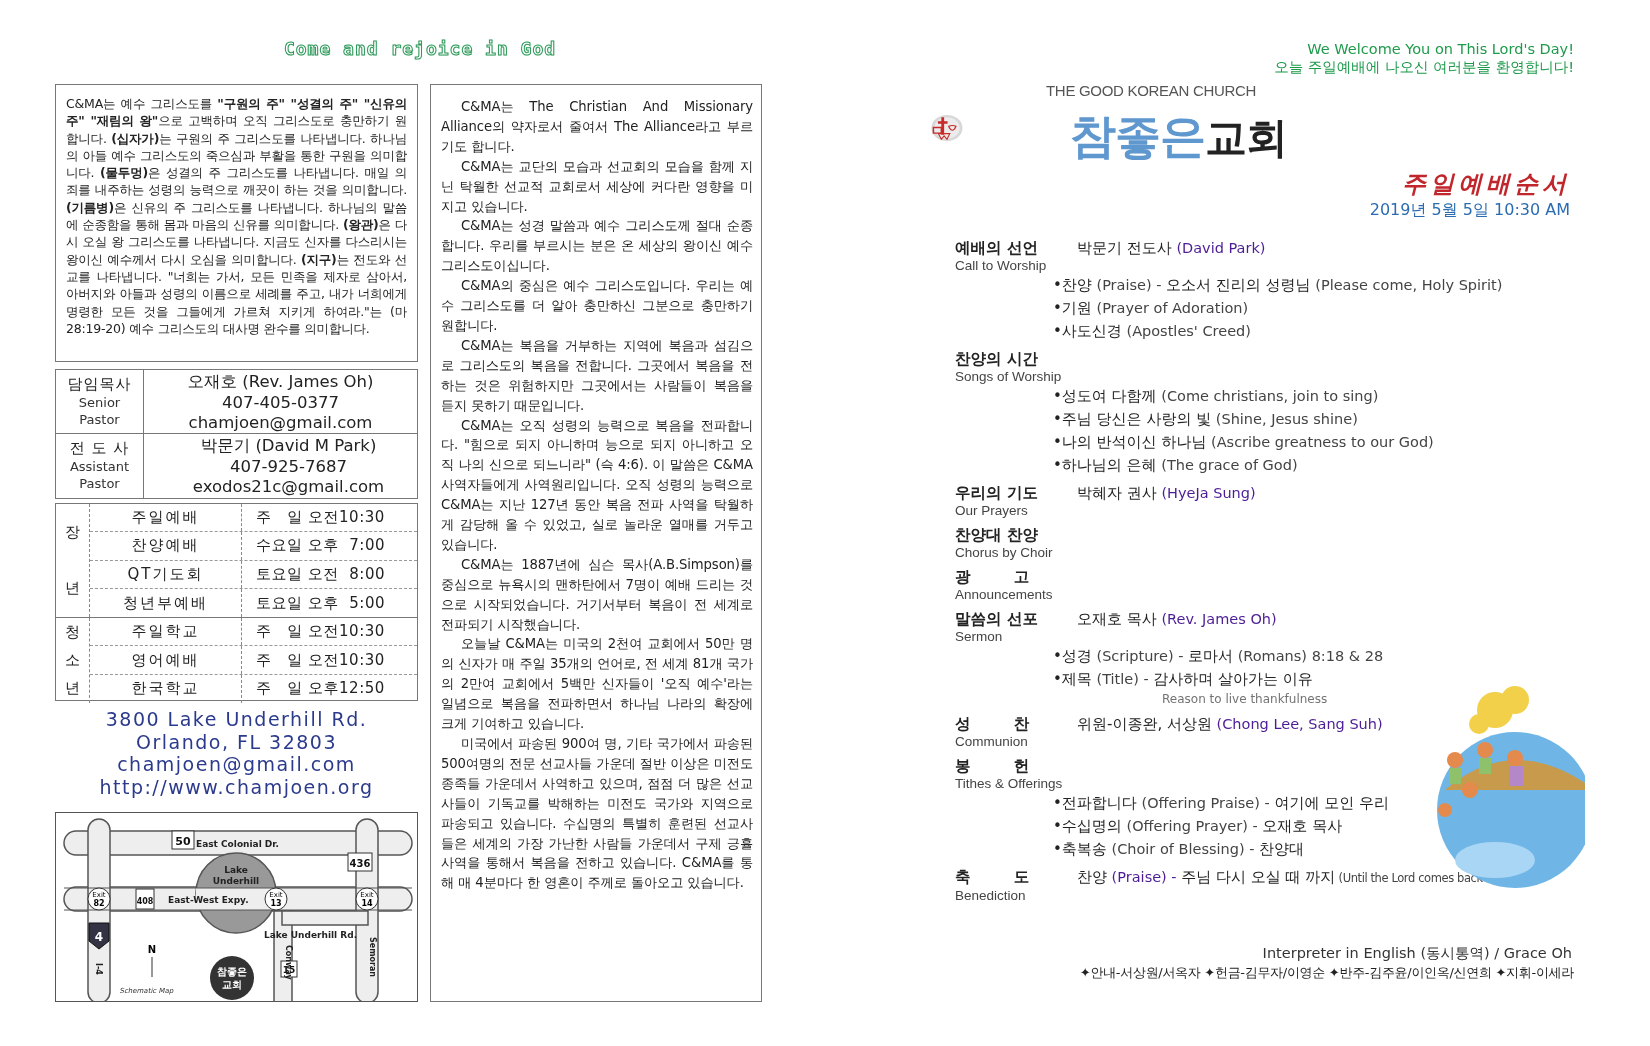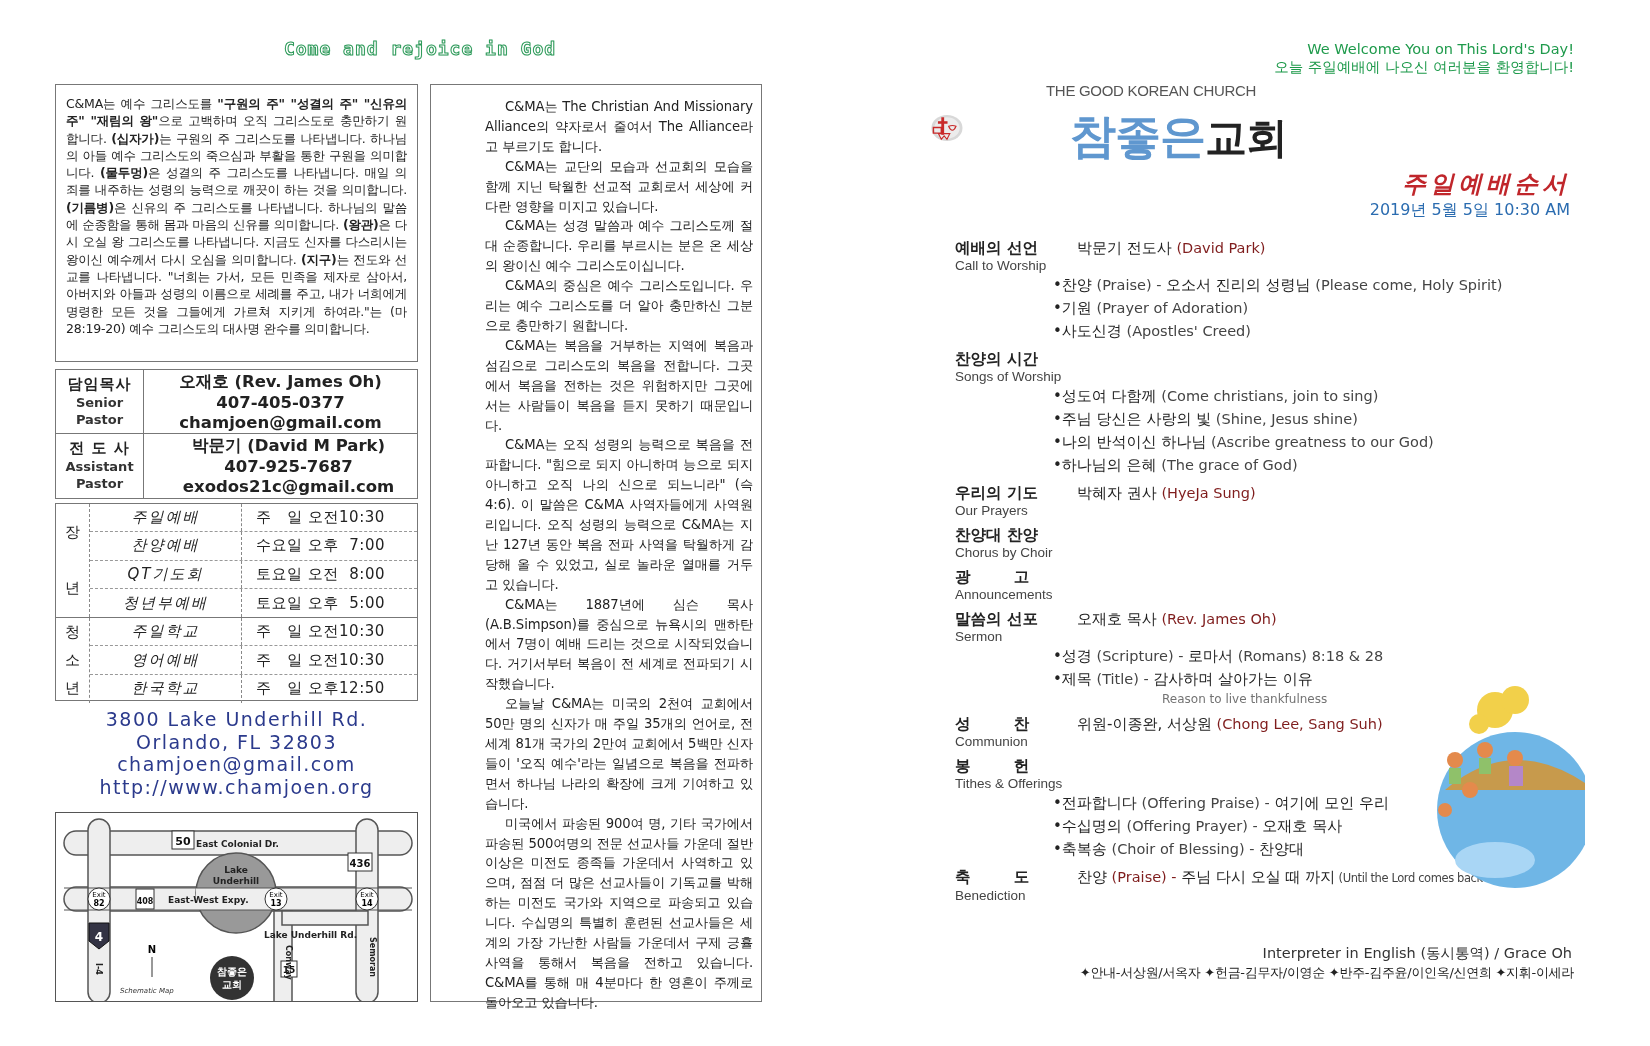--- a/index.html
+++ b/index.html
@@ -13,63 +13,63 @@
     text-shadow: 0 0 1px #2e9a5a;
   }
 
   
   .box { position: absolute; border: 1px solid #777; }
   .cma-box { left: 55px; top: 84px; width: 363px; height: 278px; padding: 10px 10px 6px 10px; }
   .cma-text { font-size: 12.5px; line-height: 17.3px; text-align: justify; letter-spacing: -0.2px; }
   .cma-text b { font-weight: bold; }
 
   .staff-box { left: 55px; top: 369px; width: 363px; height: 130px; }
-  .staff-row { display: flex; height: 64px; border-bottom: 1px solid #777; font-weight: bold; }
+  .staff-row { display: flex; height: 64px; border-bottom: 1px solid #777; }
   .staff-row:last-child { border-bottom: none; gap: 16px; }
   .staff-role { width: 88px; border-right: 1px solid #777; text-align: center; padding-top: 4px; }
   .staff-role .ko { font-size: 15px; line-height: 20px; letter-spacing: 1px; }
   .staff-role .en { font-size: 13px; line-height: 17px; color: #333; }
   .staff-info { flex: 1; text-align: center; font-size: 16.5px; line-height: 20.5px; padding-top: 2px; }
 
   .sched-box { left: 55px; top: 503px; width: 363px; height: 198px; }
   .sched-group { display: flex; border-bottom: 1px solid #777; }
   .sched-group:last-child { border-bottom: none; }
   .sched-cat { width: 34px; border-right: 1px dashed #888; display: flex; flex-direction: column; justify-content: space-around; align-items: center; font-size: 15px; }
   .sched-rows { flex: 1; }
   .sched-row { display: flex; height: 28.3px; border-bottom: 1px dashed #999; align-items: center; font-size: 15px; }
   .sched-row:last-child { border-bottom: none; }
-  .sched-name { width: 152px; text-align: left; border-right: 1px dashed #888; height: 100%; display: flex; align-items: center; justify-content: center; letter-spacing: 2px; font-style: italic; }
+  .sched-name { width: 152px; text-align: left; border-right: 1px dashed #888; height: 100%; display: flex; align-items: center; justify-content: center; letter-spacing: 2px; }
   .sched-time { flex: 1; padding-left: 14px; letter-spacing: 0.5px; }
 
   .address { position: absolute; left: 55px; top: 708px; width: 363px; text-align: center; color: #2b3a8c; font-size: 19px; line-height: 22.5px; letter-spacing: 1.5px; }
 
   .map { position: absolute; left: 55px; top: 812px; width: 363px; height: 190px; border: 1px solid #555; background: #fff; overflow: hidden; }
   .map svg { display: block; }
 
   
   .mid-box { left: 430px; top: 84px; width: 332px; height: 918px; padding: 12px 8px 6px 10px; }
-  .mid-text p { font-size: 13.2px; line-height: 19.9px; text-align: justify; text-indent: 20px; letter-spacing: -0.1px; margin-left: 44px; }
+  .mid-text p { font-size: 13.2px; line-height: 19.9px; text-align: justify; text-indent: 20px; letter-spacing: -0.1px; }
 
   
   .welcome { position: absolute; right: 76px; top: 40px; text-align: right; color: #1e9a4b; font-size: 14.5px; line-height: 18px; }
   .logo { position: absolute; left: 932px; top: 80px; width: 460px; height: 100px; }
   .logo-en { position: absolute; left: 1046px; top: 82px; font-size: 15px; color: #555; letter-spacing: -0.3px; font-family: "Liberation Sans", sans-serif; }
   .logo-ko { position: absolute; left: 1070px; top: 108px; font-size: 46px; font-weight: bold; letter-spacing: -1px; line-height: 56px; }
   .logo-ko .blue { color: #5f97cf; }
   .logo-ko .dark { color: #222; font-size: 42px; }
   .order-title { position: absolute; right: 80px; top: 168px; color: #c0262b; font-size: 24px; font-weight: bold; letter-spacing: 4px; font-style: italic; }
   .order-date { position: absolute; right: 80px; top: 200px; color: #2b6cb0; font-size: 16px; }
 
   .program { position: absolute; left: 955px; top: 238px; width: 640px; }
   .sec { margin-bottom: 6px; }
   .sec-head { display: flex; align-items: baseline; font-size: 15.5px; line-height: 20px; }
   .sec-ko { font-weight: bold; width: 122px; white-space: pre; }
   .sec-lead { font-size: 15px; }
   .sec-lead .k { font-weight: normal; }
-  .sec-lead .e { color: #7f1d1d; font-size: 14.5px; }
+  .sec-lead .e { color: #4c1d95; font-size: 14.5px; }
   .sec-en { font-size: 13.5px; color: #444; line-height: 16px; font-family: "Liberation Sans", sans-serif; }
   .item { padding-left: 98px; font-size: 15px; line-height: 23px; white-space: nowrap; }
   .item .e { color: #444; font-size: 14.5px; }
   .item.sub { padding-left: 207px; color: #737373; font-size: 12px; line-height: 17px; }
   .small-en { font-size: 11.5px; color: #444; letter-spacing: -0.4px; }
 
   .interp { position: absolute; right: 78px; top: 944px; font-size: 14.5px; color: #333; }
   .helpers { position: absolute; right: 76px; top: 964px; font-size: 13px; color: #222; letter-spacing: -0.3px; }
 
   .globe-art { position: absolute; left: 1415px; top: 680px; width: 170px; height: 210px; }

